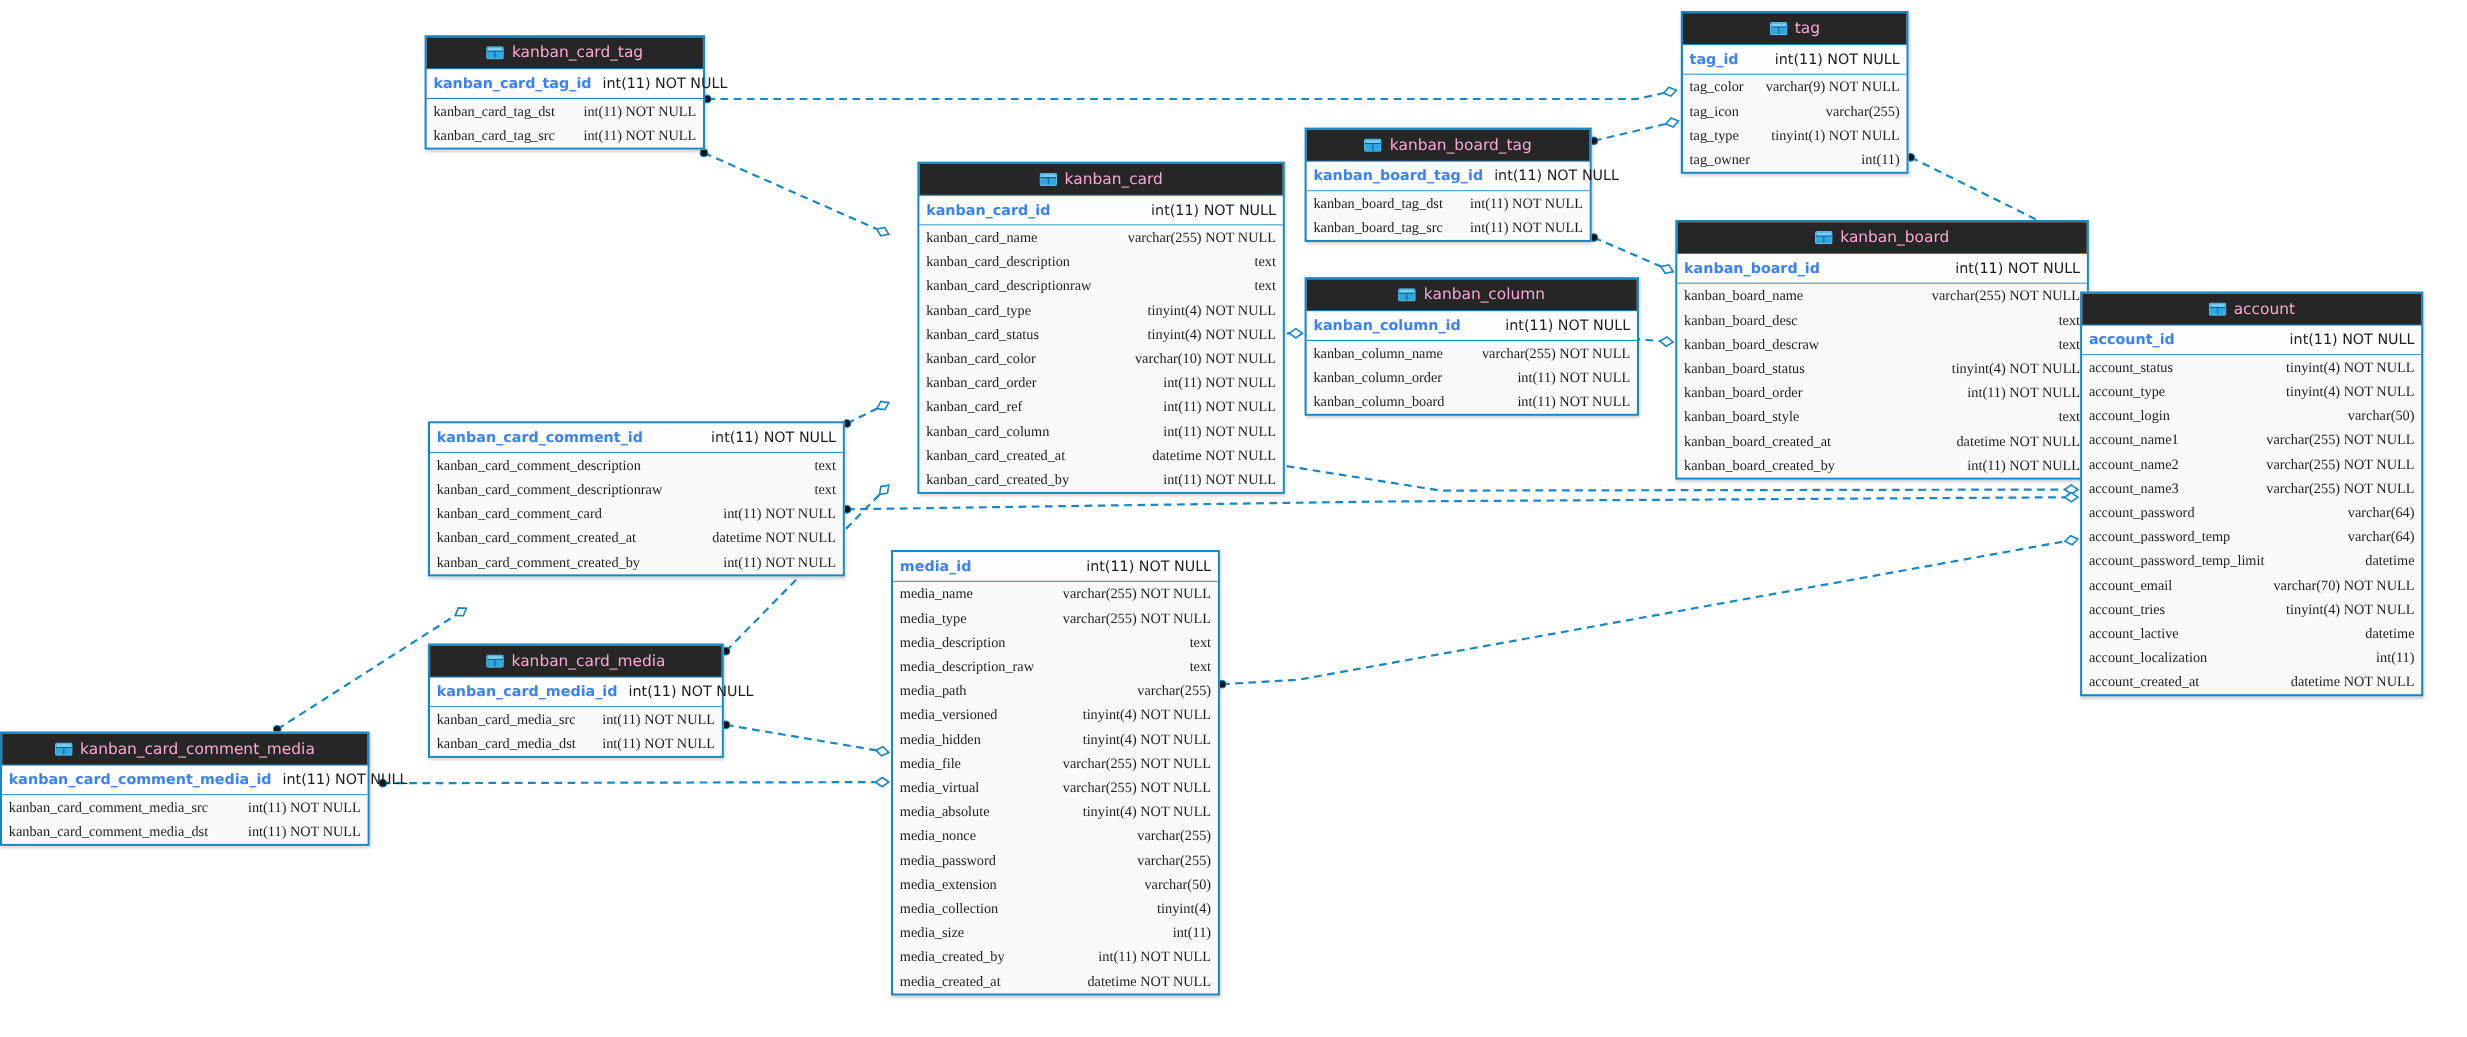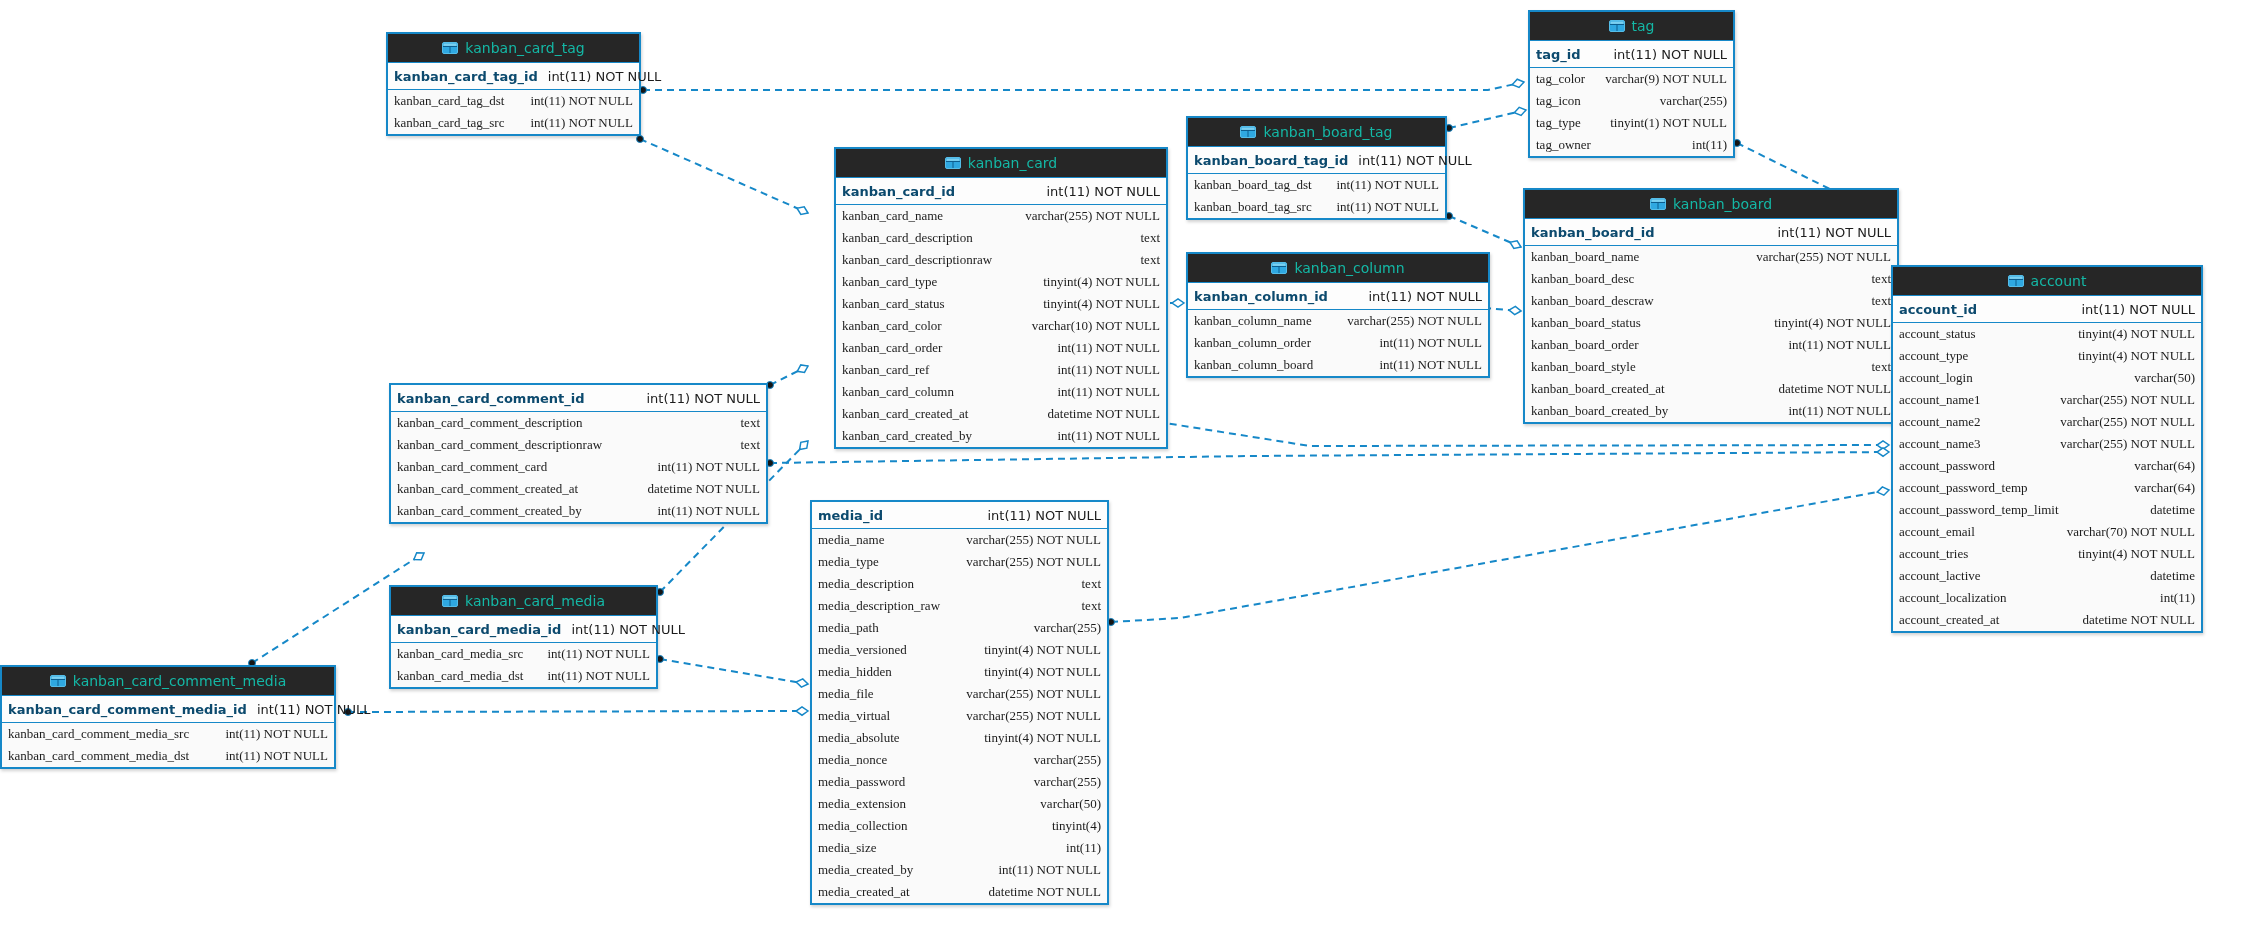--- a/index.html
+++ b/index.html
@@ -10,30 +10,30 @@
   }
   #rel-svg{position:absolute;left:0;top:0;}
   .tbl{
     position:absolute;
     border:2px solid #1688c8;
     background:#fbfbfb;
     box-shadow:1px 2px 3px rgba(0,0,0,0.18);
     box-sizing:border-box;
   }
   .tbl-header{
-    background:#262626;color:#14b8a6;
+    background:#262626;color:#f9a8d4;
     height:28px;display:flex;align-items:center;justify-content:center;
     gap:7px;font-size:14px;
     border-bottom:1px solid #1688c8;
     white-space:nowrap;
   }
   .tbl-icon{display:inline-flex;align-items:center;}
   .tbl-pk{border-bottom:1px solid #1688c8;background:#fdfdfd;}
   .tbl-pk .row{height:26px;}
-  .tbl-pk .col-name{font-weight:bold;color:#0c4a6e;}
+  .tbl-pk .col-name{font-weight:bold;color:#3b82f6;}
   .tbl-cols{background:#fafafa;font-family:Liberation Serif, serif;}
   .row{
     height:22px;display:flex;align-items:center;justify-content:space-between;
     padding:0 6px;gap:10px;white-space:nowrap;
   }
   .col-name{font-size:13px;color:#1c1c1c;}
   .col-type{font-size:13px;color:#1c1c1c;text-align:right;}
   .rel-line{fill:none;stroke:#1688c8;stroke-width:2;stroke-dasharray:7 5;}
   .rel-dot{fill:#161616;stroke:#1688c8;stroke-width:1;}
   .rel-diamond{fill:#ffffff;stroke:#1688c8;stroke-width:1.5;}
@@ -310,21 +310,21 @@
         <div class="row">
     <span class="col-name">kanban_column_order</span>
     <span class="col-type">int(11) NOT NULL</span>
   </div>
         <div class="row">
     <span class="col-name">kanban_column_board</span>
     <span class="col-type">int(11) NOT NULL</span>
   </div>
       </div>
   </div>
-    <div class="tbl" style="left: 1523px; top: 188px; width: 376px;">
+    <div class="tbl" style="left: 1523px; top: 200px; width: 376px;">
     <div class="tbl-header">
       <span class="tbl-icon">
         <svg width="16" height="12" viewBox="0 0 16 12">
           <rect x="0.5" y="0.5" width="15" height="11" rx="1.5" fill="#2fa8e1" stroke="#55bde8"></rect>
           <line x1="1" y1="4.5" x2="15" y2="4.5" stroke="#0c5e8f" stroke-width="1"></line>
           <line x1="8" y1="4.5" x2="8" y2="11" stroke="#0c5e8f" stroke-width="1"></line>
           <rect x="1.5" y="1.5" width="13" height="2.4" fill="#7dd0f0"></rect>
         </svg>
       </span>
       <span class="tbl-title">kanban_board</span>

